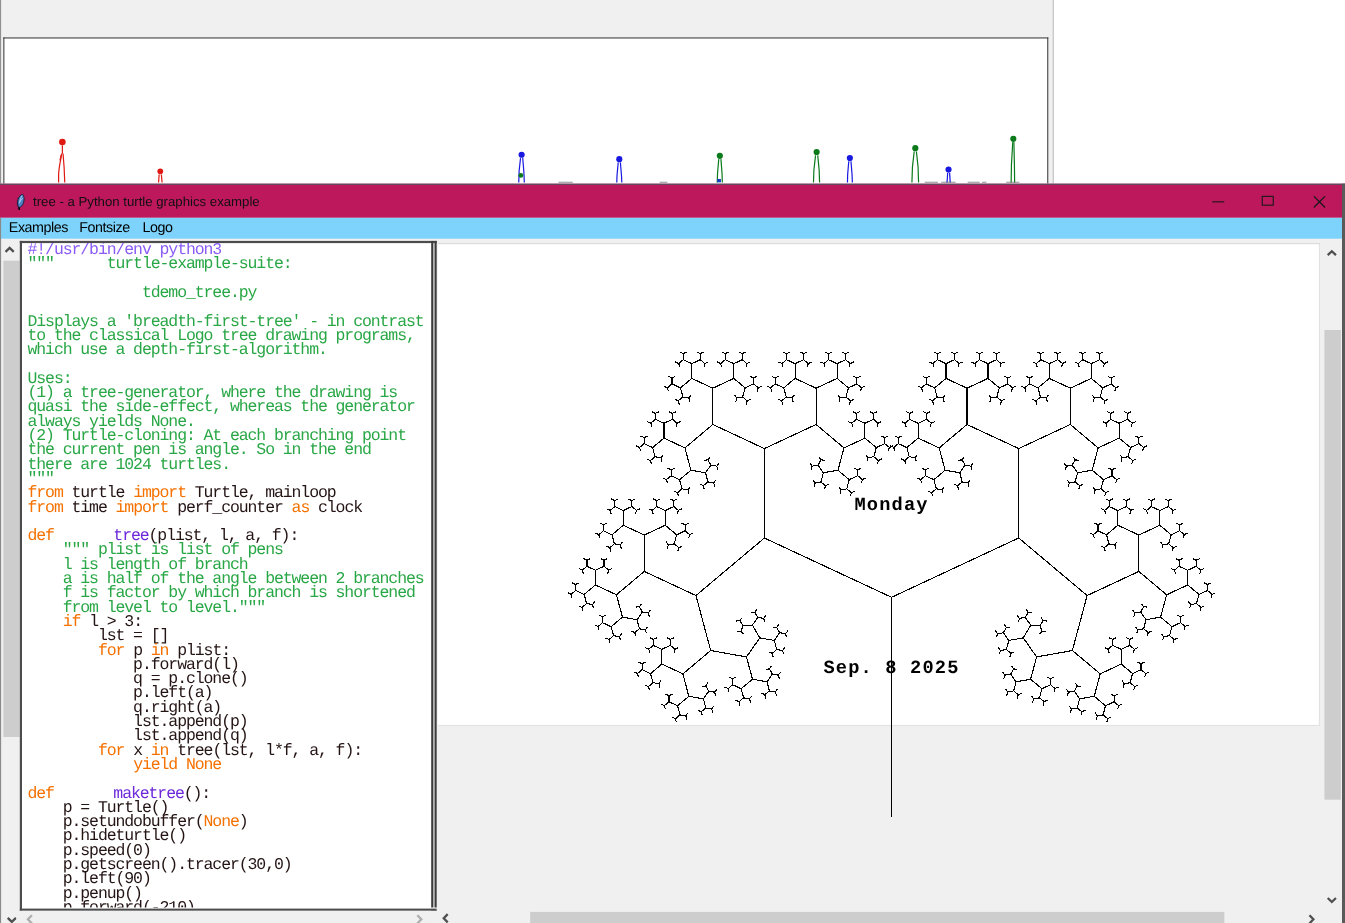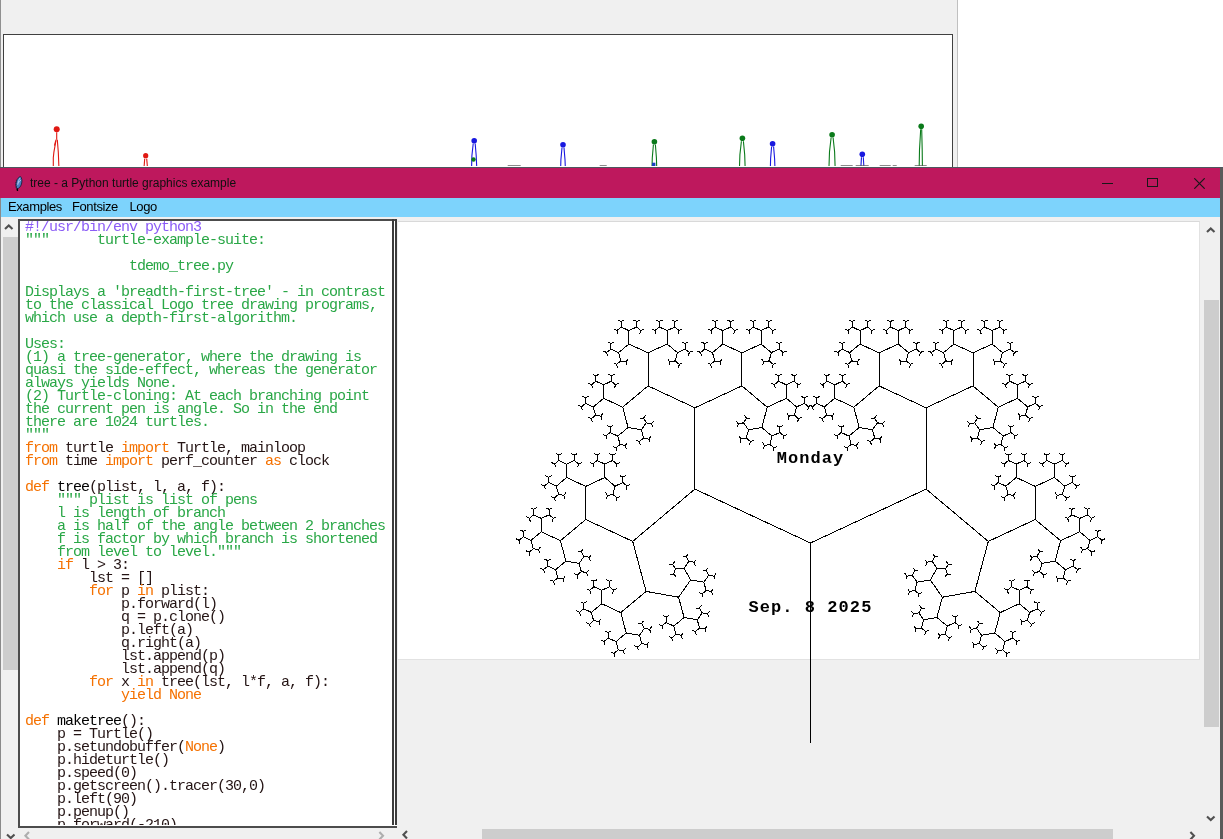--- a/index.html
+++ b/index.html
@@ -25,21 +25,21 @@
   border:2px solid #4c4c4c; border-right:none; }
 #twr1 { position:absolute; left:392px; top:52px; width:1.8px; height:606px; background:#3c3c3c; }
 #twr2 { position:absolute; left:395.3px; top:52px; width:1.8px; height:606px; background:#3c3c3c; }
 #code { position:absolute; left:23px; top:53.8px; width:366px; height:604px; overflow:hidden; }
 #code pre { font-family:"Liberation Mono", monospace; font-size:15px; line-height:13px;
   letter-spacing:-1px; color:#241414; margin-left:2px; }
 #code i { font-style:normal; }
 #code i.c { color:#8b5cf6; }
 #code i.s { color:#29a746; }
 #code i.k { color:#f57100; }
-#code i.d { color:#000000; }
+#code i.d { color:#6d28d9;margin-left:46px; }
 
 .sb { position:absolute; background:#f0f0f0; }
 .thumb { position:absolute; background:#cdcdcd; }
 svg.arrow { position:absolute; }
 
 #cv2 { position:absolute; left:398px; top:54px; width:802px; height:439px; background:#fff;
   border-top:1.2px solid #d9d9d9; border-right:1.2px solid #e2e2e2; border-bottom:1.2px solid #e2e2e2;}
 #w2 .redge { position:absolute; left:1220.2px; top:0; width:2.8px; height:673px; background:#5a5a5a; }
 #w2 .ledge { position:absolute; left:0; top:31px; width:1px; height:642px; background:#8a8a8a; }
 </style></head>

